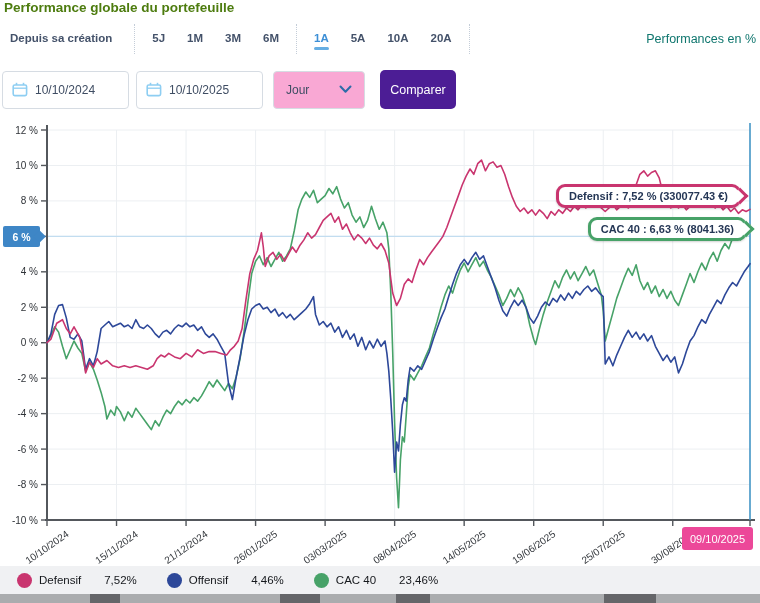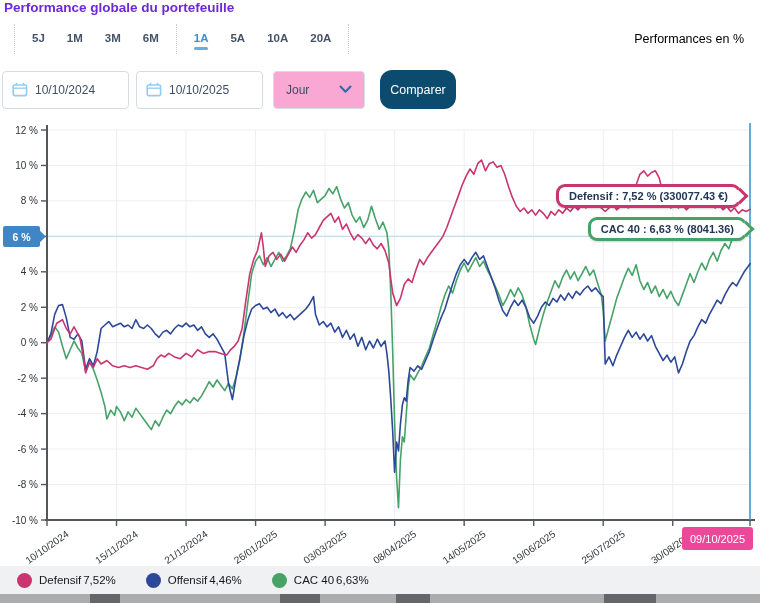--- a/index.html
+++ b/index.html
@@ -1,37 +1,37 @@
 <!DOCTYPE html>
 <html><head>
 <meta charset="utf-8">
 <style>
   html,body{margin:0;padding:0;background:#fff;}
   .stage{position:relative;width:760px;height:603px;background:#fff;overflow:hidden;
          font-family:"Liberation Sans",sans-serif;color:#3f4d63;}
 
-  .page-title{position:absolute;left:4px;top:0px;font-size:13.5px;font-weight:700;color:#6d28d9;}
+  .page-title{position:absolute;left:4px;top:0px;font-size:13.5px;font-weight:700;color:#4d7c0f;}
 
   .tabs-row{position:absolute;left:8px;top:24px;height:30px;display:flex;align-items:center;}
   .tab{position:relative;font-size:11.5px;font-weight:700;color:#44526a;padding:8px 11px 10px 11px;cursor:pointer;white-space:nowrap;}
   .tab.first{padding-left:2px;padding-right:16px;}
   .tab.active{color:#3d8fd6;}
   .tab.active::after{content:'';position:absolute;left:11px;right:11px;bottom:4px;height:3px;background:#66aee3;border-radius:2px;}
   .tab-sep{align-self:stretch;border-left:1px dotted #c4cdd8;margin:0 6px;}
-  .perf-link{position:absolute;right:16px;top:32px;font-size:12.5px;color:#000000;cursor:pointer;}
+  .perf-link{position:absolute;right:4px;top:32px;font-size:12.5px;color:#0f766e;cursor:pointer;}
 
   .controls-row{position:absolute;left:2px;top:70px;display:flex;align-items:center;}
   .date-input{display:flex;align-items:center;gap:7px;width:127px;height:38px;border:1px solid #d6dce3;
               border-radius:4px;background:#fff;box-sizing:border-box;padding:0 0 0 9px;margin-right:7px;}
   .date-input input{border:none;outline:none;width:90px;font-family:"Liberation Sans",sans-serif;
                     font-size:12px;color:#3f4d63;background:transparent;padding:0;}
   .select-box{display:flex;align-items:center;justify-content:space-between;width:92px;height:38px;
               border:1px solid #d6dce3;border-radius:4px;background:#f9a8d4;box-sizing:border-box;
               padding:0 12px;margin-left:3px;font-size:12px;color:#3f4d63;cursor:pointer;}
-  .compare-btn{margin-left:15px;width:76px;height:39px;background:#0c4a6e;border:none;border-radius:12px;
+  .compare-btn{margin-left:15px;width:76px;height:39px;background:#4c1d95;border:none;border-radius:5px;
                color:#fff;font-family:"Liberation Sans",sans-serif;font-size:12.5px;cursor:pointer;}
 
   #chart-svg{position:absolute;left:0;top:118px;}
   .ax{font:10px "Liberation Sans",sans-serif;font-weight:400;fill:#2f3338;}
   .axx{font:10px "Liberation Sans",sans-serif;font-weight:400;fill:#2f3338;}
 
   .tip{position:absolute;background:#fff;border:3px solid #000;border-radius:9px;padding:3px 10px;
        font-size:11px;font-weight:700;color:#243655;white-space:nowrap;box-shadow:0 1px 2px rgba(0,0,0,.18);z-index:5;}
   .tip::after{content:'';position:absolute;right:-8px;top:50%;width:9px;height:9px;background:#fff;
        transform:translateY(-50%) rotate(45deg);border:0 solid;border-top-width:3px;border-right-width:3px;border-color:inherit;}
@@ -44,33 +44,34 @@
            border-radius:2px;z-index:4;}
   .y-badge::after{content:'';position:absolute;right:-4px;top:6px;width:9px;height:9px;background:#3e86c6;transform:rotate(45deg);}
   .x-badge{position:absolute;left:682px;top:527px;width:71px;height:23px;background:#ec4899;color:#fff;
            font-size:11px;display:flex;align-items:center;justify-content:center;border-radius:3px;z-index:4;}
 
   .legend-strip{position:absolute;left:0;top:566px;width:760px;height:28px;background:#f0f1f3;
                 display:flex;align-items:center;}
   .legend-item{display:flex;align-items:center;cursor:pointer;}
   .legend-dot{width:15px;height:15px;border-radius:50%;margin-right:7px;}
   .legend-label{font-size:11.5px;color:#15181c;}
-  .legend-value{font-size:11.5px;color:#15181c;margin-left:2px;}
+  .legend-value{font-size:11.5px;color:#15181c;margin-left:23px;}
 
   .bottom-bar{position:absolute;left:0;top:594px;width:760px;height:9px;background:#aaacae;}
   .bottom-bar .seg{position:absolute;top:0;height:9px;background:#656669;}
 </style>
 </head>
 <body>
 
 <div class="stage">
 
   <div class="page-title">Performance globale du portefeuille</div>
 
   <div class="tabs-row">
+    <span class="tab first">Depuis sa création</span>
     <span class="tab-sep"></span>
     <span class="tab">5J</span>
     <span class="tab">1M</span>
     <span class="tab">3M</span>
     <span class="tab">6M</span>
     <span class="tab-sep"></span>
     <span class="tab active">1A</span>
     <span class="tab">5A</span>
     <span class="tab">10A</span>
     <span class="tab">20A</span>
@@ -198,21 +199,21 @@
       <span class="legend-value">7,52%</span>
     </div>
     <div class="legend-item" style="margin-left:30px;">
       <span class="legend-dot" style="background:#2d4899;"></span>
       <span class="legend-label">Offensif</span>
       <span class="legend-value">4,46%</span>
     </div>
     <div class="legend-item" style="margin-left:30px;">
       <span class="legend-dot" style="background:#47a268;"></span>
       <span class="legend-label">CAC 40</span>
-      <span class="legend-value">6,63%</span>
+      <span class="legend-value">23,46%</span>
     </div>
   </div>
 
   <div class="bottom-bar">
     <span class="seg" style="left:90px;width:30px;"></span>
     <span class="seg" style="left:280px;width:40px;"></span>
     <span class="seg" style="left:396px;width:34px;"></span>
     <span class="seg" style="left:604px;width:52px;"></span>
   </div>
 

